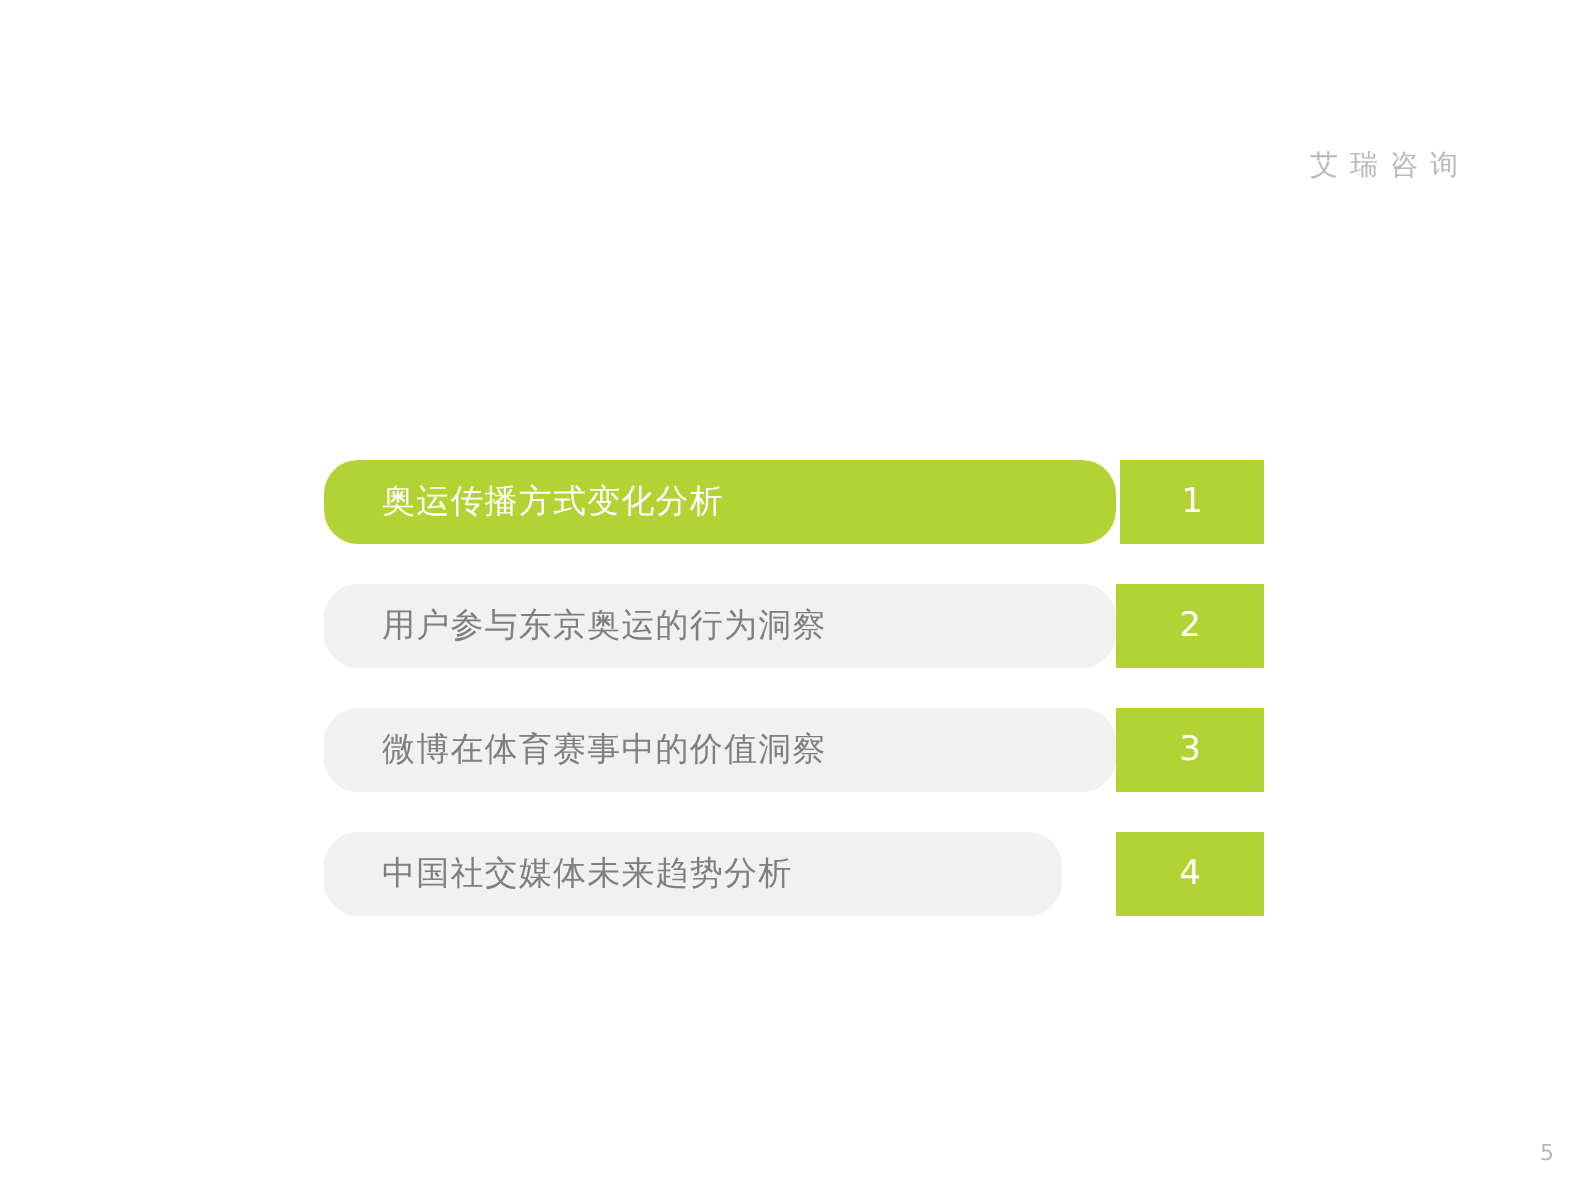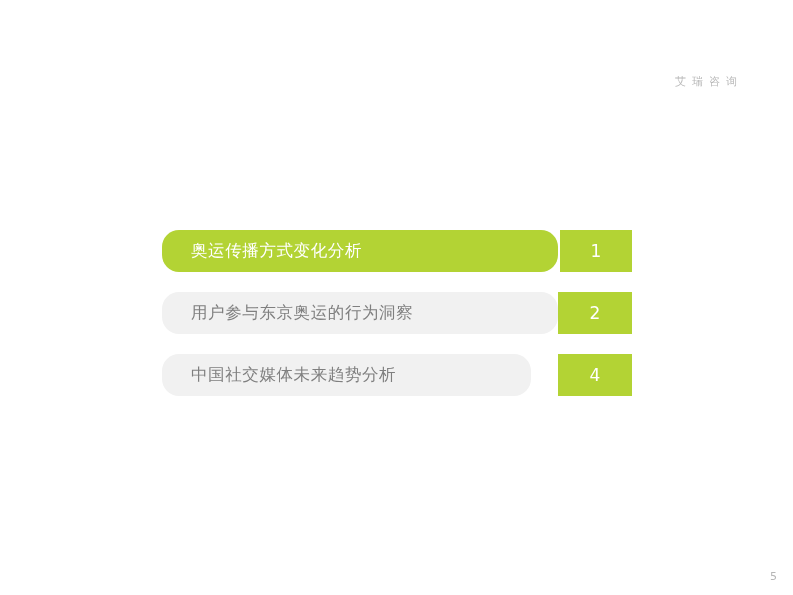--- a/index.html
+++ b/index.html
@@ -62,24 +62,23 @@
     top: 3px;
     width: 6px;
     height: 6px;
     background: #2277bb;
   }
   .logo-sub {
     position: absolute;
     left: 4px;
     top: 42px;
     width: 108px;
-    font-size: 11px;
+    font-size: 14px;
     color: #b9b9b9;
     letter-spacing: 6px;
-    text-align: center;
     font-family: "DejaVu Sans", sans-serif;
   }
 
   
   .agenda {
     position: absolute;
     left: 162px;
     top: 230px;
     width: 470px;
   }
@@ -152,20 +151,24 @@
   <div class="agenda-row active">
     <div class="row-title">奥运传播方式变化分析</div>
     <div class="row-num">1</div>
   </div>
 
   <div class="agenda-row idle">
     <div class="row-title">用户参与东京奥运的行为洞察</div>
     <div class="row-num">2</div>
   </div>
 
+  <div class="agenda-row idle">
+    <div class="row-title">微博在体育赛事中的价值洞察</div>
+    <div class="row-num">3</div>
+  </div>
 
   <div class="agenda-row idle">
     <div class="row-title">中国社交媒体未来趋势分析</div>
     <div class="row-num">4</div>
   </div>
 
 </div>
 
 <div class="page-no">5</div>
 

